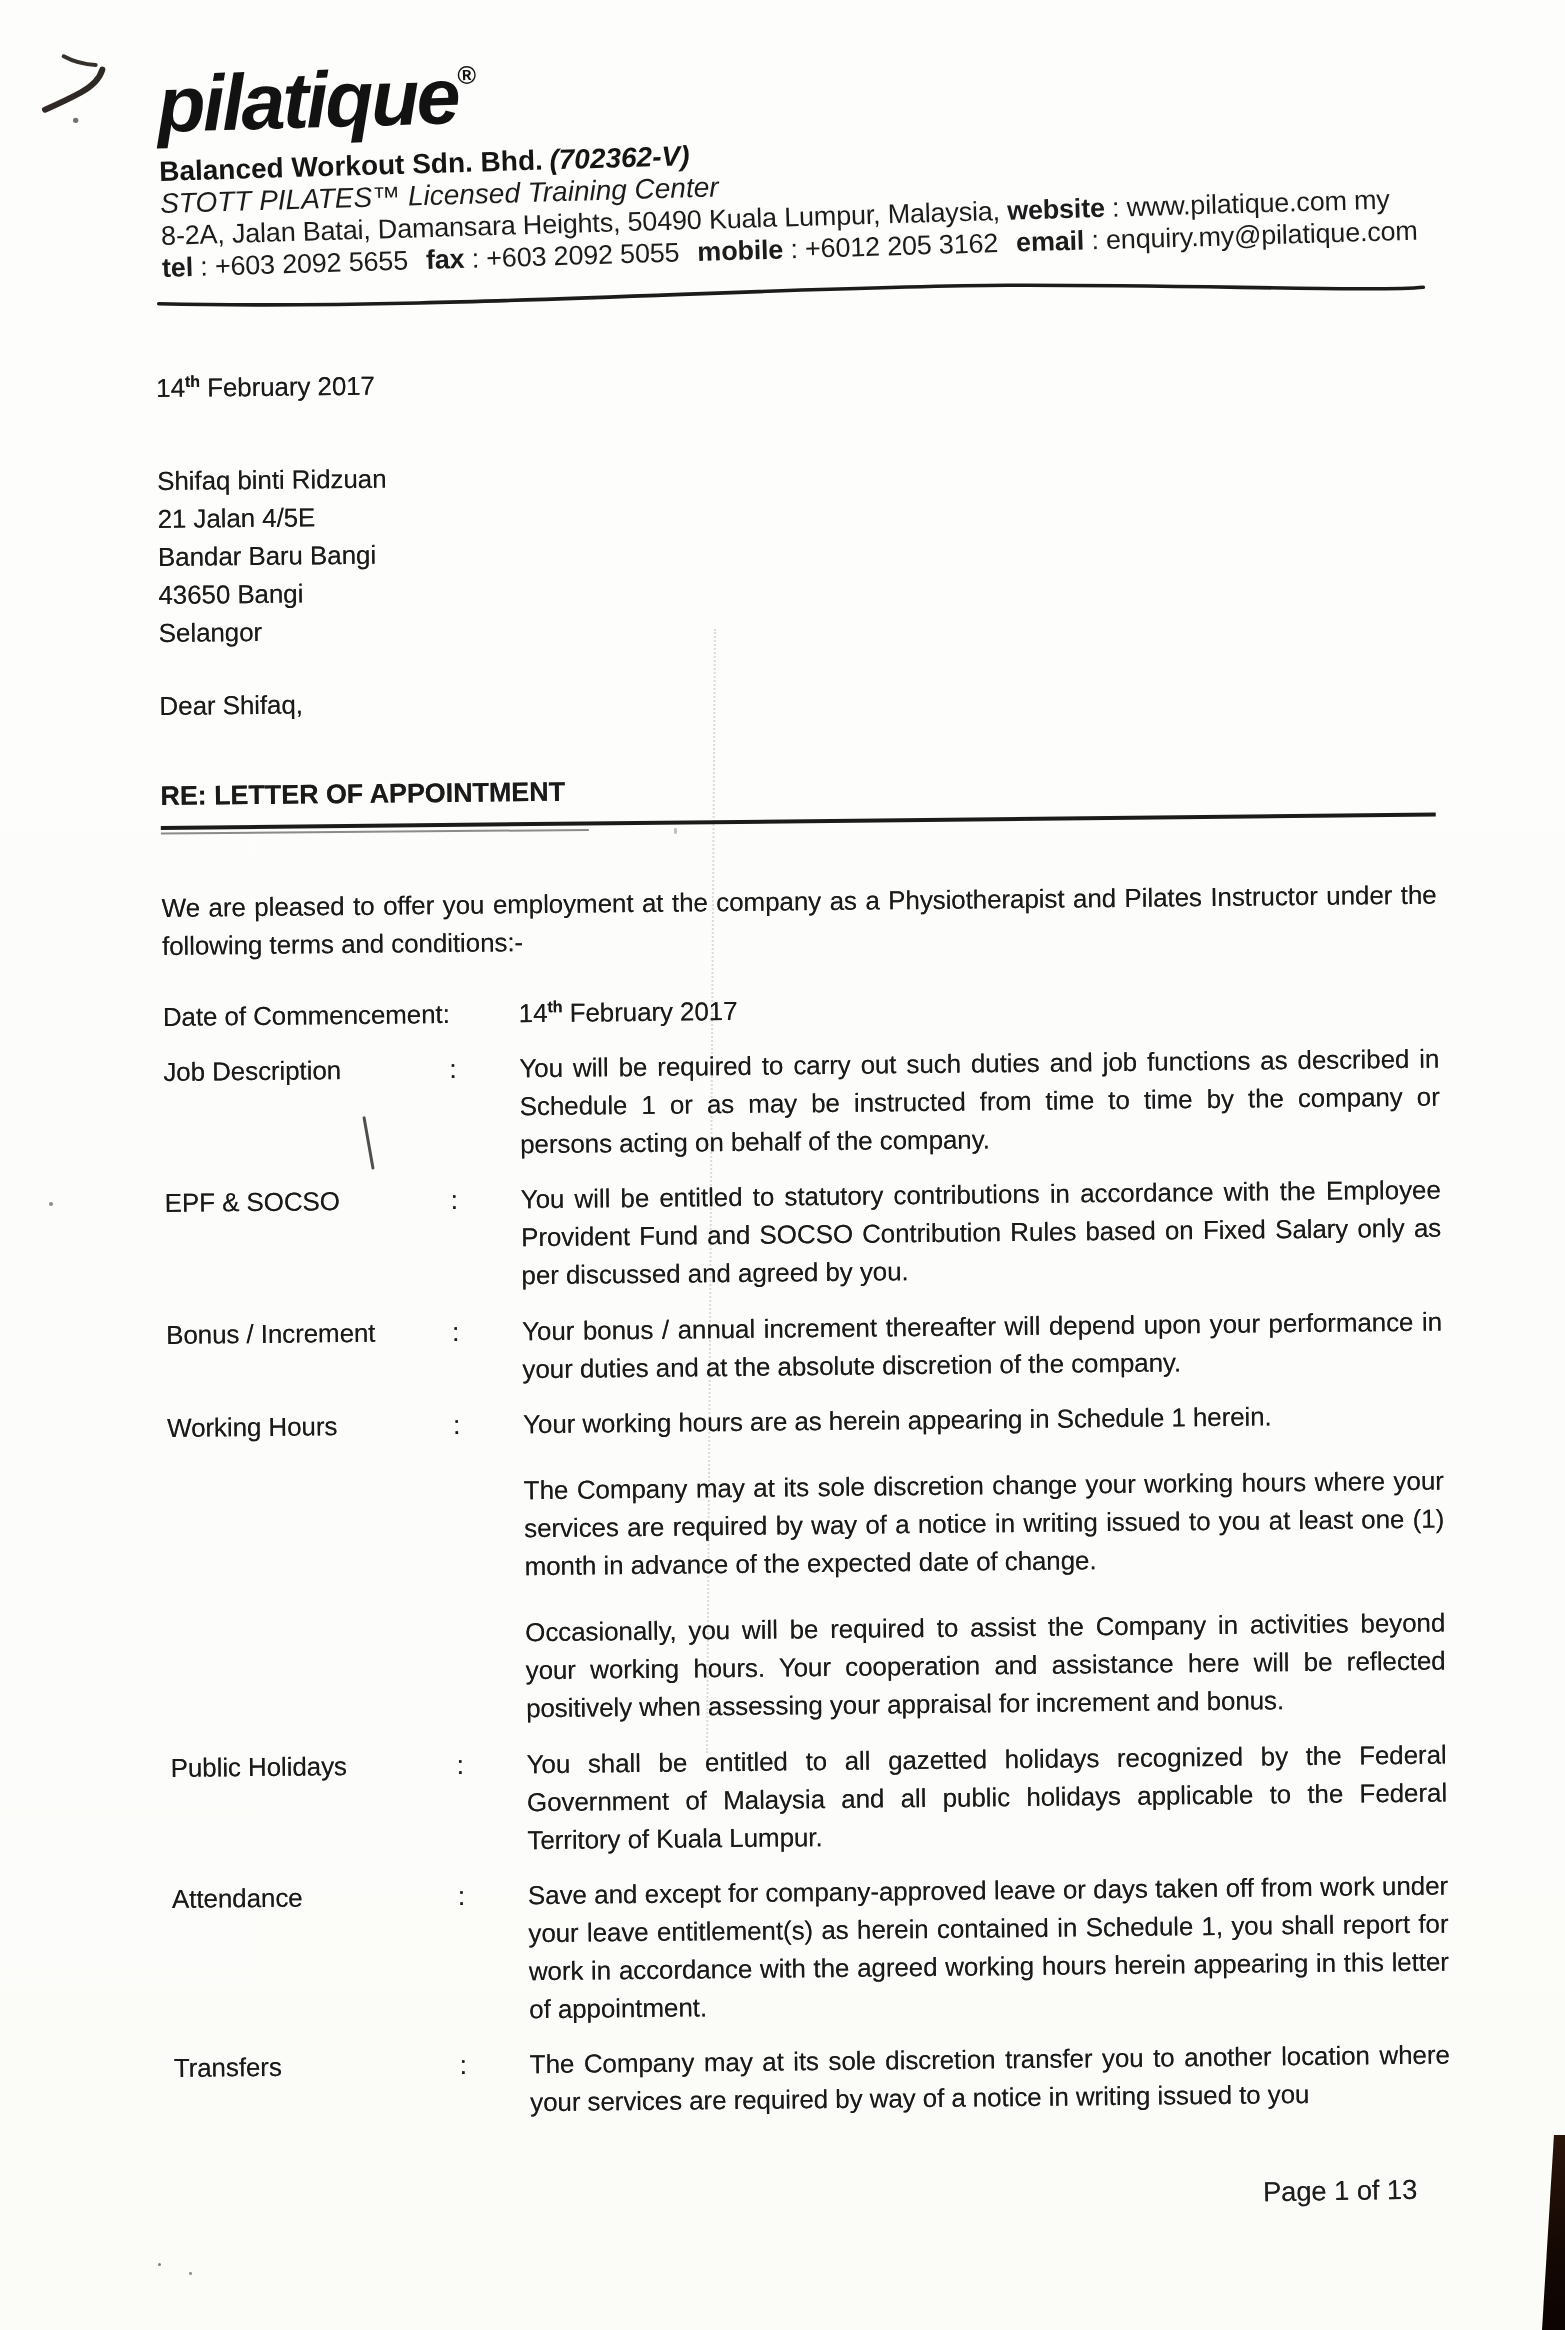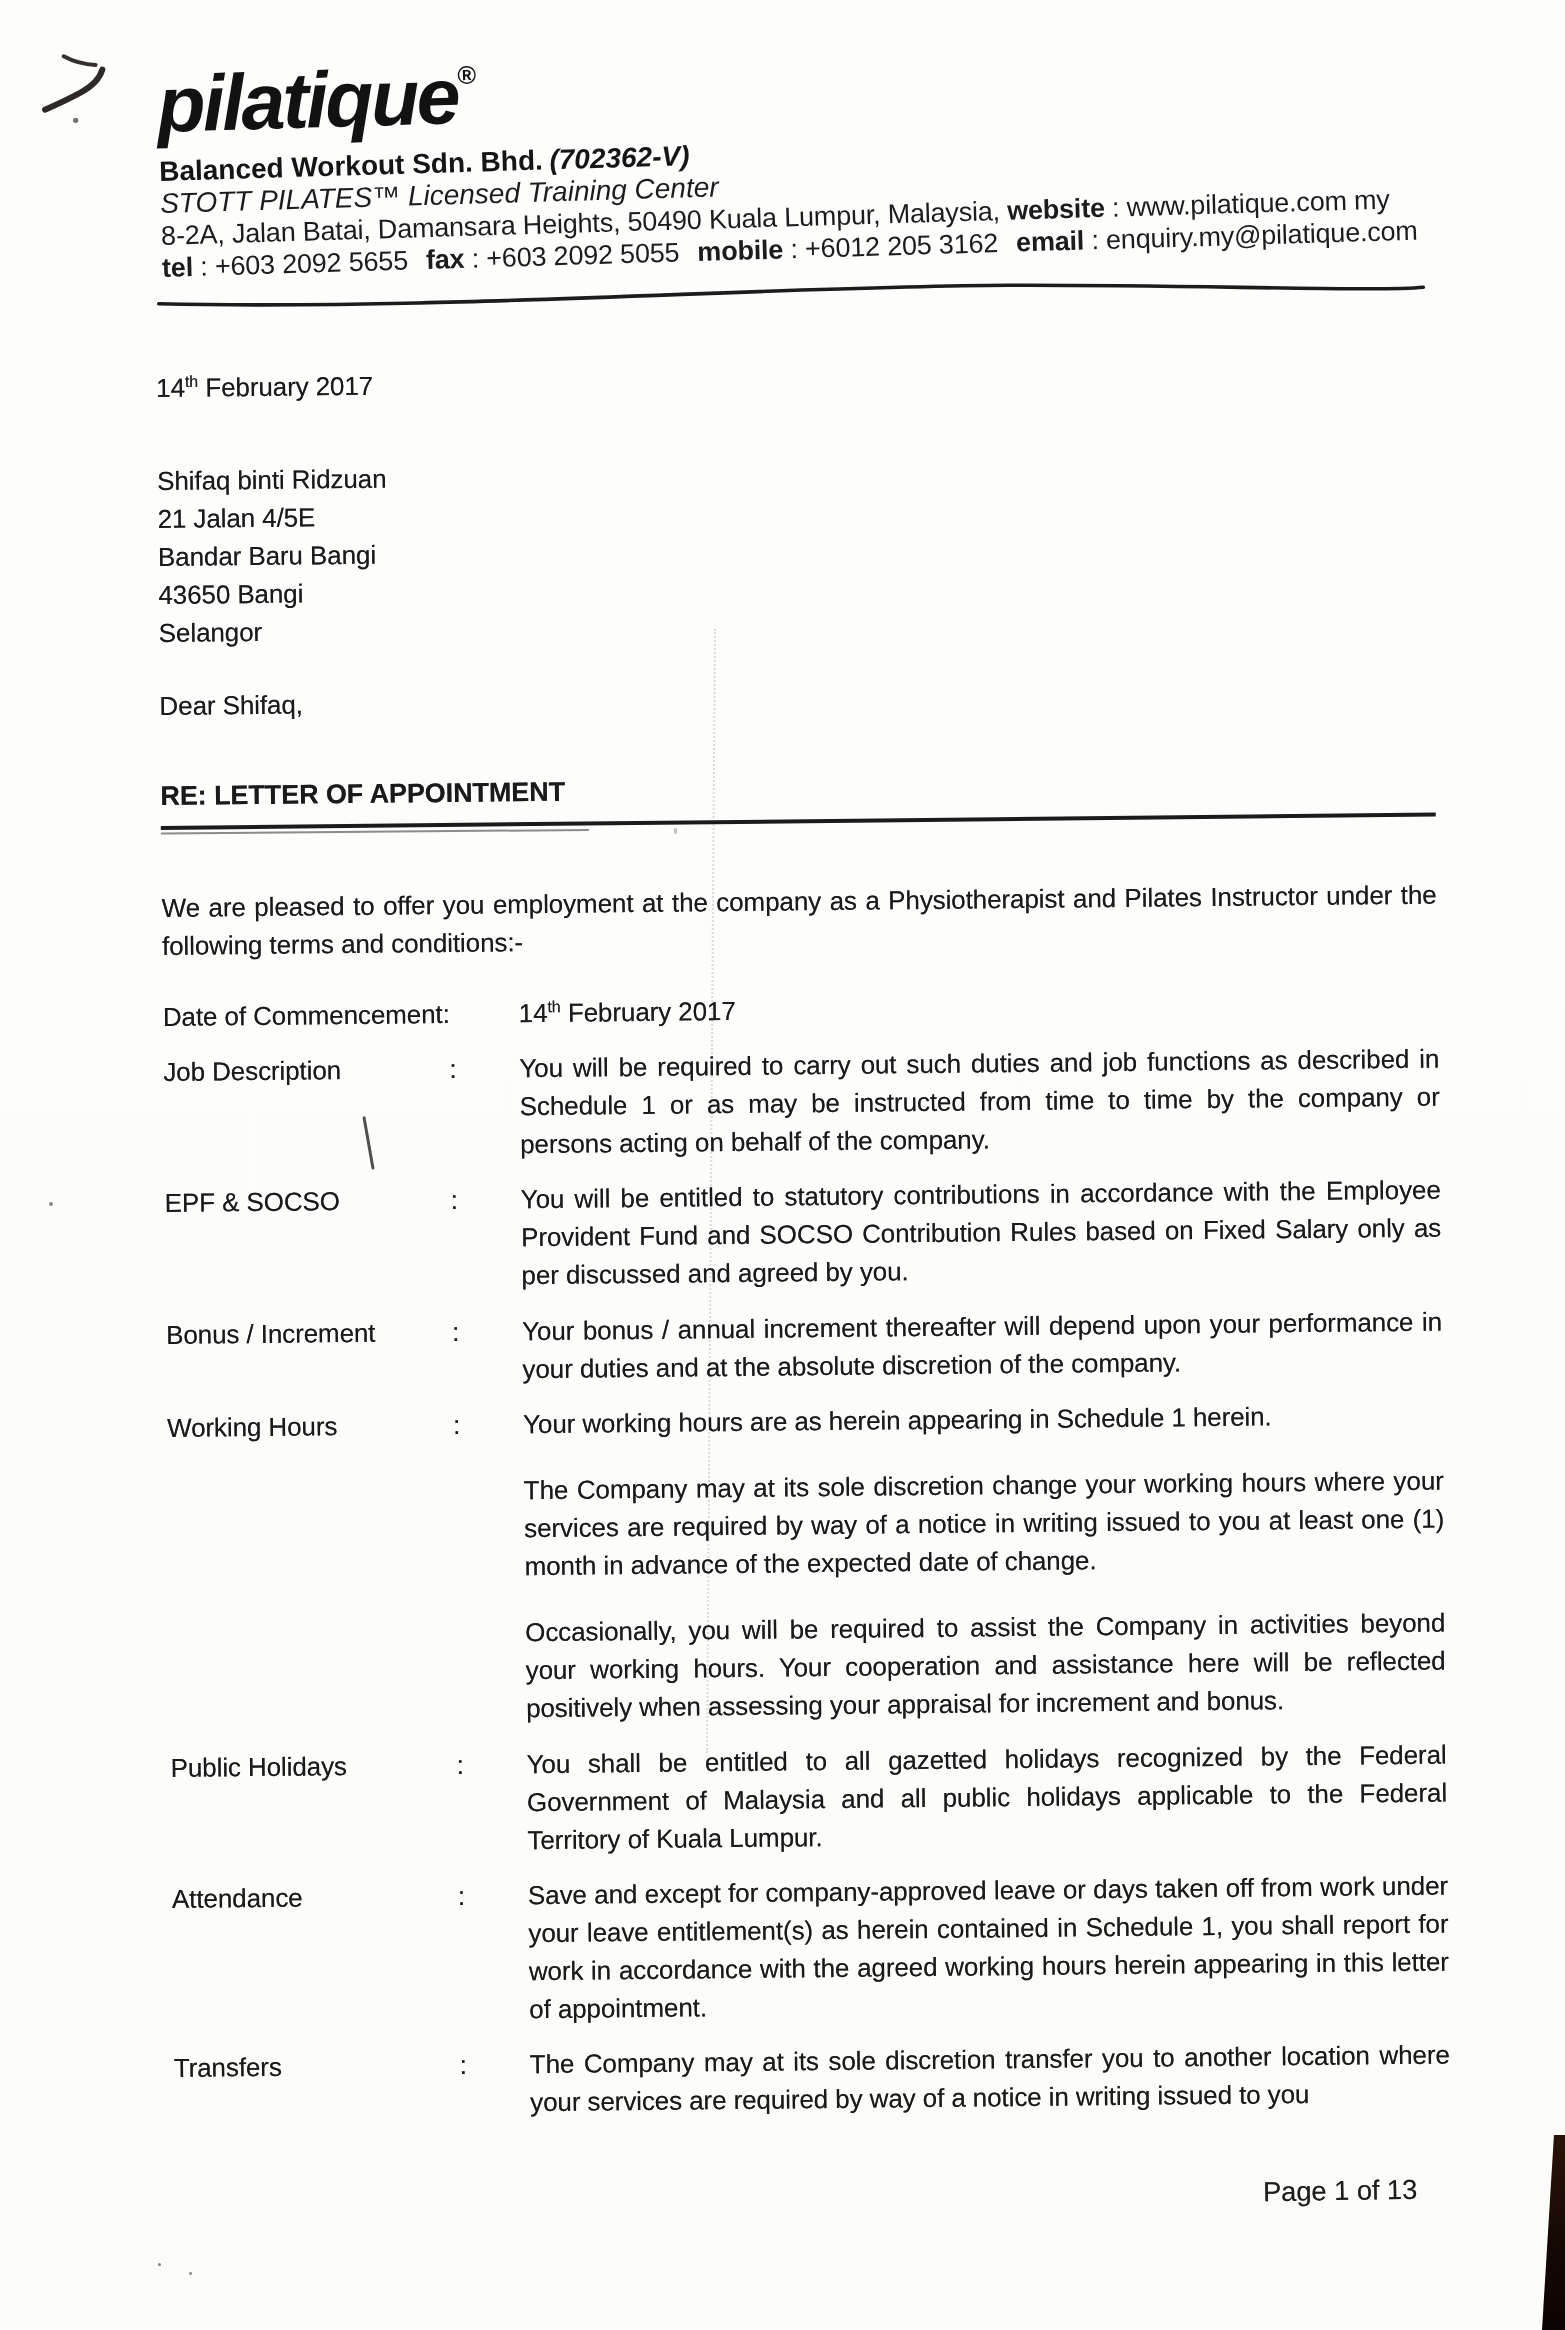--- a/index.html
+++ b/index.html
@@ -24,21 +24,21 @@
   .contact-line .seg { margin-right:10.7px; }
 
   .rule { position:absolute; left:148px; top:276px; }
 
   
   .content { position:absolute; left:156px; top:369px; width:1275px;
     transform:rotate(-0.6deg); transform-origin:0 0;
     font-size:26px; line-height:38px; letter-spacing:-0.1px;
     text-shadow:0 0 0.4px rgba(10,10,10,.65); }
   .date-line { white-space:nowrap; }
-  sup { font-size:62%; line-height:0; }
+  sup { font-size:62%; line-height:0;font-weight:bold; }
   .recipient { margin-top:55px; }
   .salutation { margin-top:35px; }
   .subject { margin-top:52px; font-size:27px; font-weight:bold;
     border-bottom:4px solid #1b1b1b; padding-bottom:10.7px; position:relative; width:100%; }
   .subject::after { content:""; position:absolute; left:0; bottom:-9.4px;
     width:428px; height:2px; background:rgba(25,25,25,.5); transform:rotate(0.12deg); }
   .intro { margin:59px 0 0 0; text-align:justify; }
 
   .terms { margin-top:33px; }
   .term-row { display:grid; grid-template-columns:286px 70px 920px; }

